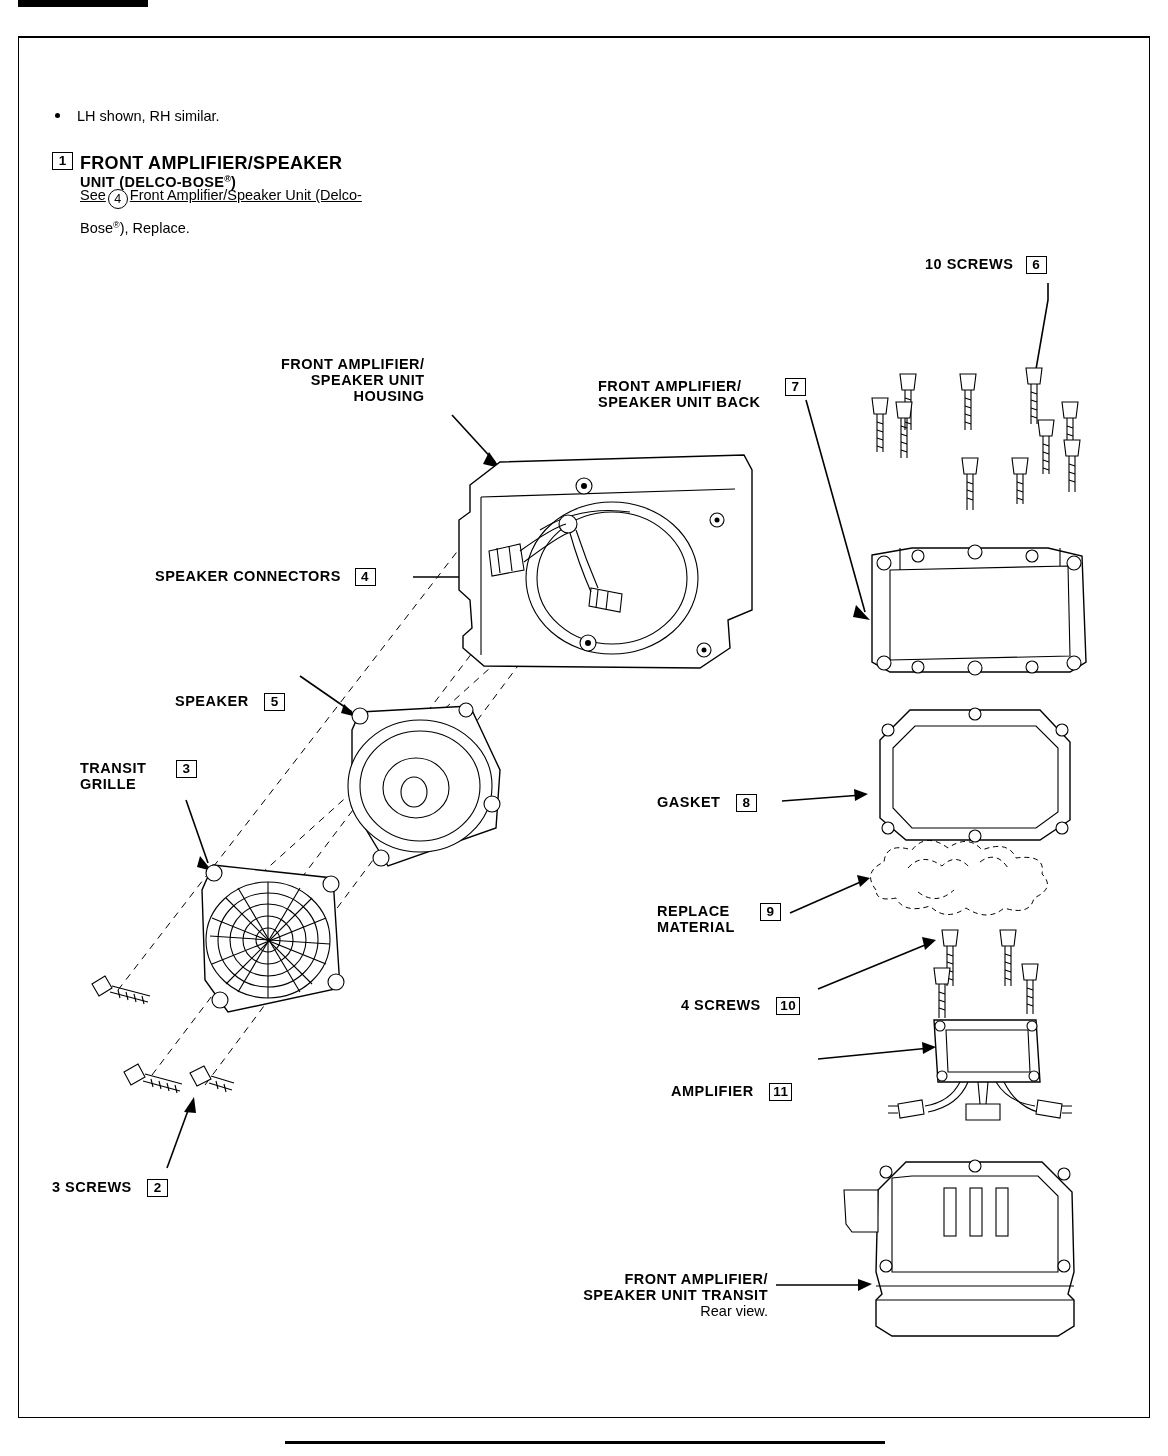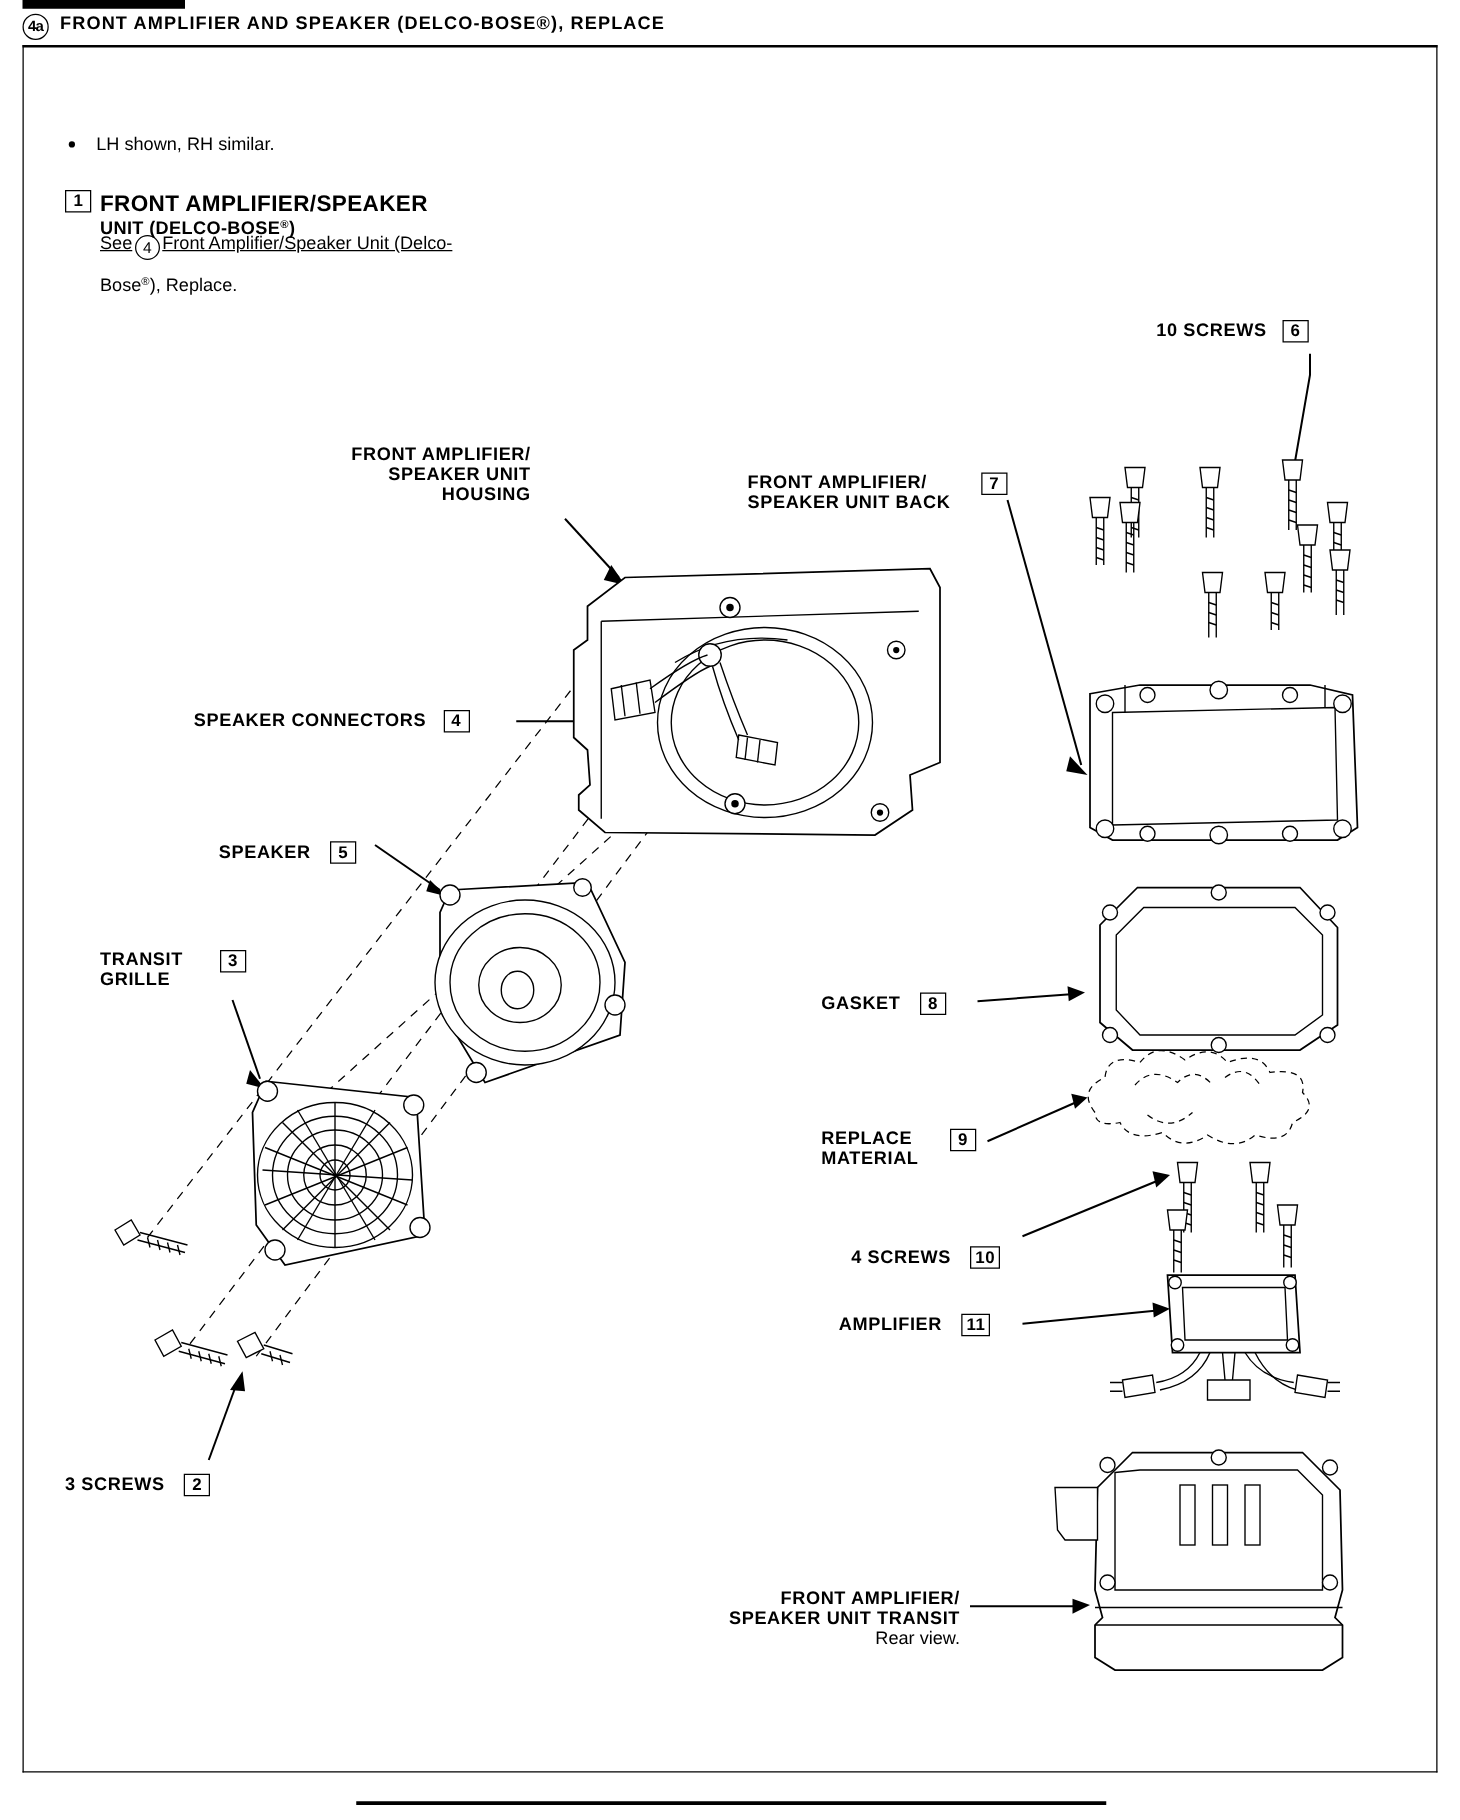--- a/index.html
+++ b/index.html
@@ -62,21 +62,21 @@
   sup.reg { font-size:9px; vertical-align:5px; }
 
   
   .lbl { position:absolute; font-size:14.5px; font-weight:bold; letter-spacing:0.5px; white-space:nowrap; }
   .lbl .ln { display:block; }
 
   .lbl-10screws   { left:925px; top:256px; }
   .lbl-housing    { left:281px; top:356px; text-align:right; }
   .lbl-back       { left:598px; top:378px; }
   .lbl-connectors { left:155px; top:568px; }
-  .lbl-speaker    { left:175px; top:673px; }
+  .lbl-speaker    { left:175px; top:693px; }
   .lbl-transit    { left:80px; top:760px; }
   .lbl-3screws    { left:52px; top:1179px; }
   .lbl-gasket     { left:657px; top:794px; }
   .lbl-acoustic   { left:657px; top:903px; }
   .lbl-4screws    { left:681px; top:981px; }
   .lbl-amplifier  { left:671px; top:1051px; }
   .lbl-rear       { left:540px; top:1271px; text-align:right; width:228px; }
   .lbl-rear .sub  { font-weight:normal; letter-spacing:0; }
 
   svg { position:absolute; left:0; top:0; }
@@ -86,24 +86,20 @@
   .wht  { fill:#fff; stroke:#000; stroke-width:1.4; }
   .wht-t { fill:#fff; stroke:#000; stroke-width:1.1; }
 </style>
 </head>
 <body>
 
 <div id="page">
 
   <div class="top-bar"></div>
 
-  <div class="header">
-    <div class="sec-circle">4a</div>
-    <div class="header-title">FRONT AMPLIFIER AND SPEAKER (DELCO-BOSE®), REPLACE</div>
-  </div>
   <div class="hrule"></div>
   <div class="frame"></div>
   <div class="bottom-bar"></div>
 
   <div class="bullet-row">
     <span class="bullet-dot"></span>
     <span class="bullet-txt">LH shown, RH similar.</span>
   </div>
 
   <div class="item1">
@@ -163,21 +159,21 @@
     <span class="numbox" style="position:absolute; left:103px; top:0px;">9</span>
   </div>
 
   <div class="lbl lbl-4screws">
     <span>4 SCREWS</span>
     <span class="numbox" style="margin-left:11px;margin-top:16px;">10</span>
   </div>
 
   <div class="lbl lbl-amplifier">
     <span>AMPLIFIER</span>
-    <span class="numbox" style="margin-left:11px;">11</span>
+    <span class="numbox" style="margin-left:11px;margin-top:32px;">11</span>
   </div>
 
   <div class="lbl lbl-rear">
     <span class="ln">FRONT AMPLIFIER/</span>
     <span class="ln">SPEAKER UNIT TRANSIT</span>
     <span class="ln sub">Rear view.</span>
   </div>
 
   <svg width="1168" height="1456" viewBox="0 0 1168 1456">
 

